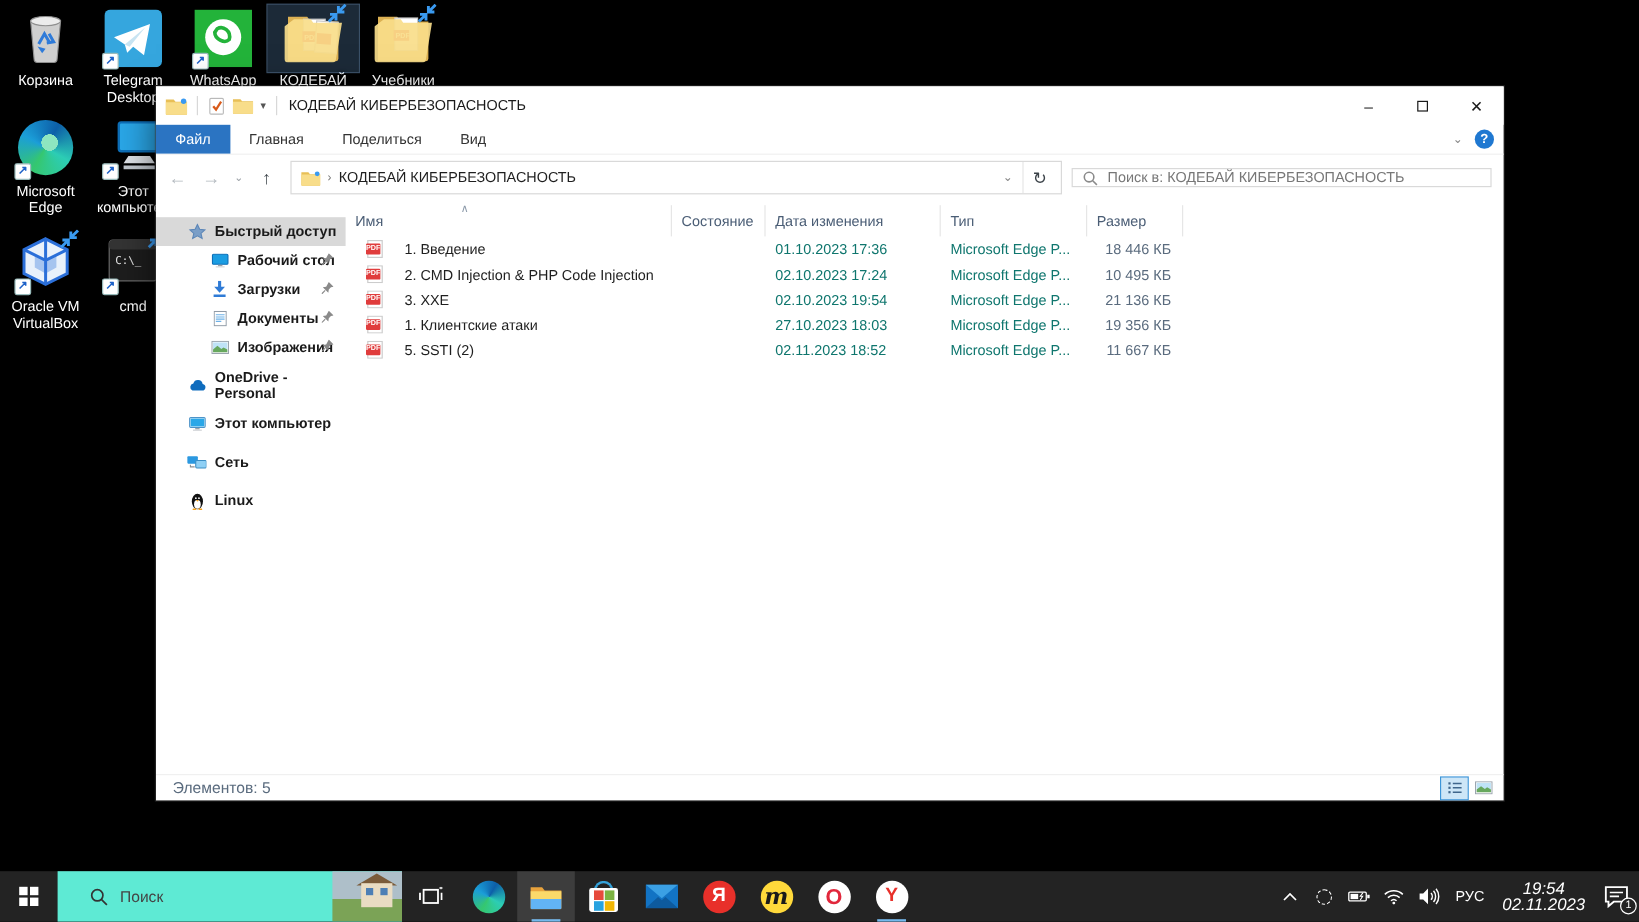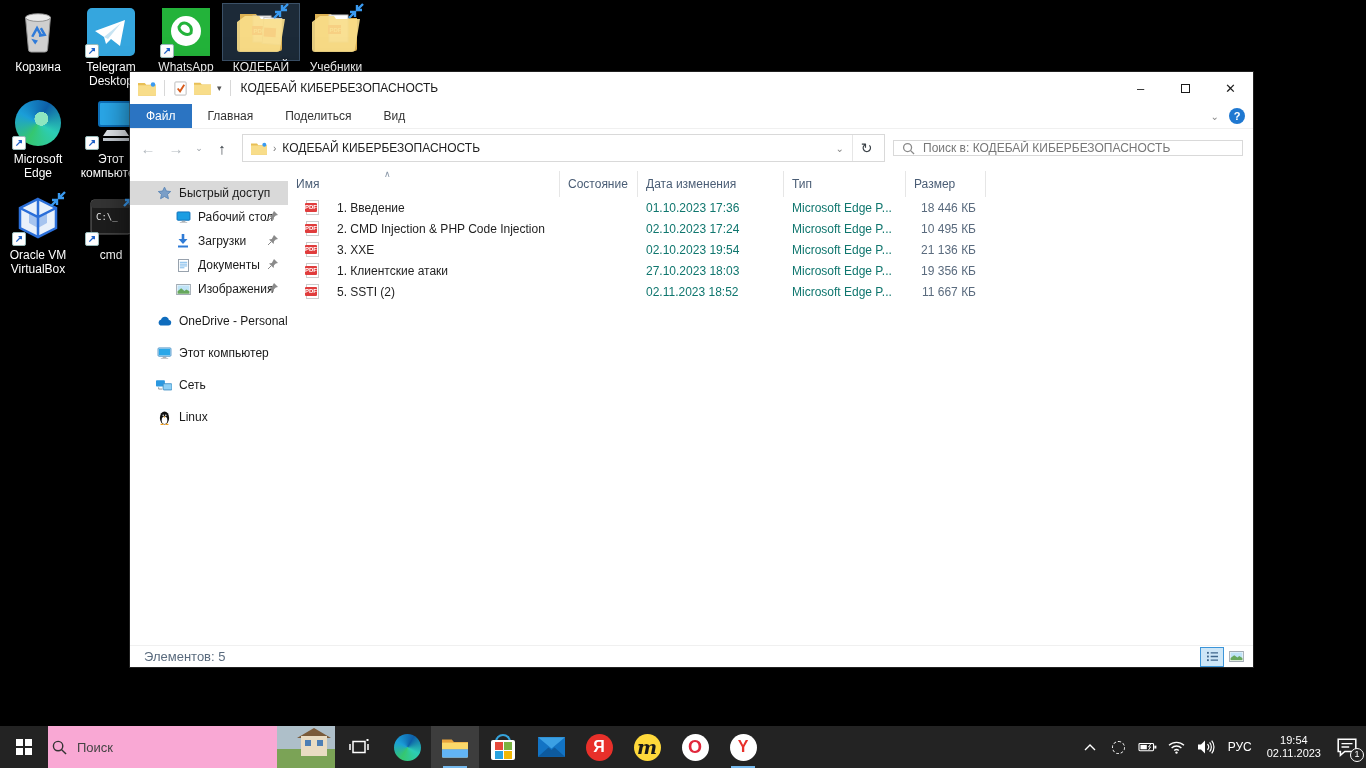--- a/index.html
+++ b/index.html
@@ -53,21 +53,21 @@
   .addr-refresh { width:28px; height:26px; border-left:1px solid #e6e6e6; display:flex;
     align-items:center; justify-content:center; color:#3b4248; font-size:14px; }
   .searchbar { width:350px; height:16px; border:1px solid #d9d9d9; display:flex; align-items:center;
     padding:0 8px; gap:8px; }
   .searchbar input { border:none; outline:none; flex:1; font-size:12px; color:#444;
     font-family:"Liberation Sans", sans-serif; background:transparent; }
   .searchbar input::placeholder { color:#777; opacity:1; }
 
   .mainarea { flex:1; display:flex; overflow:hidden; }
   .sidebar { width:158px; padding-top:14px; font-size:12px; color:#1a1a1a; flex-shrink:0; }
-  .snav { height:24px; display:flex; align-items:center; gap:7px; padding-left:26px; position:relative; }
+  .snav { height:24px; display:flex; align-items:center; gap:7px; padding-left:26px; position:relative;font-weight:bold; }
   .snav.child { padding-left:45px; }
   .snav.gap { margin-top:8px; }
   .snav.selected { background:#d9d9d9; }
   .snav .sicon { width:16px; height:16px; display:flex; align-items:center; justify-content:center; flex-shrink:0; }
   .snav .pin { position:absolute; right:10px; top:6px; }
 
   .filepane { flex:1; position:relative; padding-top:4px; }
   .fl-head { display:grid; grid-template-columns:272px 78px 146px 122px 80px; height:26px;
     font-size:12px; color:#4a5d75; position:relative; }
   .fl-head .hc { display:flex; align-items:center; padding-left:8px; border-right:1px solid #e6e6e6; }
@@ -88,41 +88,41 @@
   .viewbtns { margin-left:auto; display:flex; gap:2px; }
   .vbtn { width:22px; height:18px; display:flex; align-items:center; justify-content:center; }
   .vbtn.active { background:#cde6f7; outline:1px solid #3c95d9; }
 
   
   .taskbar { position:absolute; left:0; bottom:0; width:1366px; height:42px; background:#232323;
     display:flex; align-items:stretch; z-index:10; }
   .tb-start { width:48px; display:flex; align-items:center; justify-content:center; }
   .winlogo { display:grid; grid-template-columns:7px 7px; grid-template-rows:7px 7px; gap:2px; }
   .winlogo span { background:#fff; }
-  .tb-search { width:287px; background:#f9a8d4; display:flex; align-items:center; padding-left:4px;
+  .tb-search { width:287px; background:#5eead4; display:flex; align-items:center; padding-left:27px;
     gap:10px; position:relative; overflow:hidden; }
   .tb-search input { border:none; outline:none; background:transparent; font-size:13px; color:#333;
     width:150px; font-family:"Liberation Sans", sans-serif; }
   .tb-search input::placeholder { color:#444; opacity:1; }
   .search-art { position:absolute; right:0; top:0; width:58px; height:42px;
     background:linear-gradient(to bottom, #aebfc9 0 55%, #7ba356 55% 100%); }
   .search-art .house { position:absolute; right:8px; top:10px; width:26px; height:20px; background:#e9dcc3; }
   .search-art .roof { position:absolute; right:4px; top:2px; width:0; height:0;
     border-left:17px solid transparent; border-right:17px solid transparent; border-bottom:10px solid #7a5b3a; }
   .search-art .winw { position:absolute; width:6px; height:6px; background:#4d7fb5; top:14px; }
   .tb-btn { width:48px; display:flex; align-items:center; justify-content:center; position:relative; }
   .tb-btn.active { background:rgba(255,255,255,.12); }
   .tb-btn .underline { position:absolute; bottom:0; left:5px; right:5px; height:2px; background:#76b9ed; }
   .tb-btn.running .underline { left:12px; right:12px; }
   .circle-ic { width:27px; height:27px; border-radius:50%; display:flex; align-items:center;
     justify-content:center; font-weight:bold; }
   .tray { margin-left:auto; display:flex; align-items:center; gap:7px; padding-right:4px; color:#fff; }
   .tray-ic { width:22px; height:22px; display:flex; align-items:center; justify-content:center; }
   .tray-lang { font-size:12px; padding:0 4px; }
-  .tray-clock { font-size:11px; line-height:13px; text-align:center; padding:0 4px; white-space:nowrap; }
+  .tray-clock { font-size:14px; line-height:13px; text-align:center; padding:0 4px; white-space:nowrap;font-style:italic; }
   .notif { position:relative; width:30px; height:26px; display:flex; align-items:center; justify-content:center; }
   .notif .badge { position:absolute; right:-2px; bottom:-2px; width:14px; height:14px; border:1.5px solid #fff;
     border-radius:50%; background:#232323; color:#fff; font-size:9px; text-align:center; line-height:11px; }
 
   .dashed-circle { width:13px; height:13px; border:1.3px dashed #fff; border-radius:50%; }
   svg { display:block; }
 </style>
 </head>
 <body>
 

